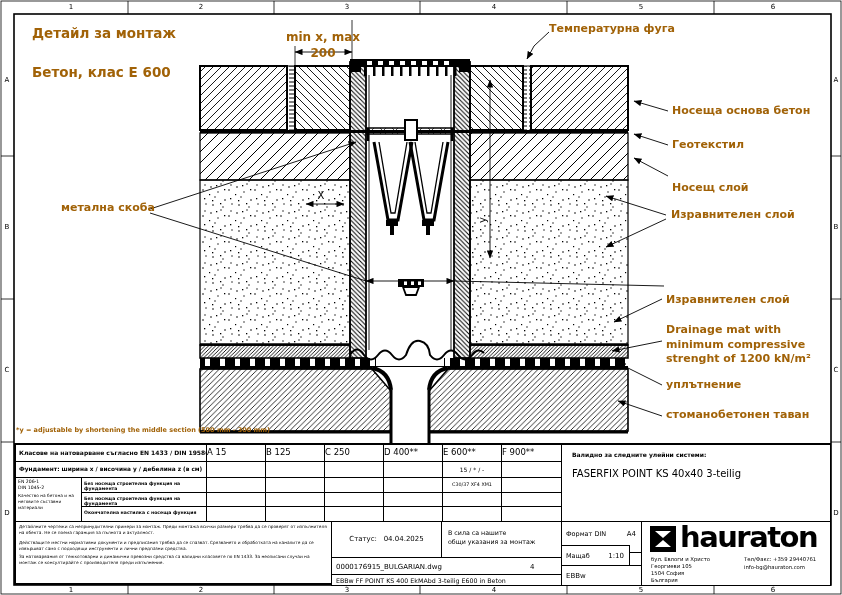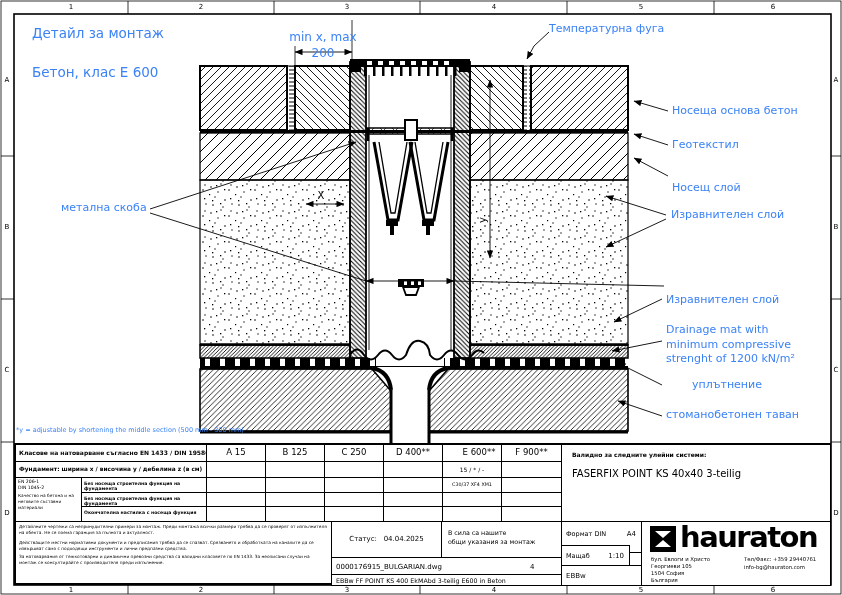--- a/index.html
+++ b/index.html
@@ -1,25 +1,25 @@
 <!DOCTYPE html>
 <html><head>
 <meta charset="utf-8">
 <style>
   html,body{margin:0;padding:0;background:#888;}
   #page{position:relative;width:842px;height:595px;background:#fff;color:#000;
         font-family:"DejaVu Sans",sans-serif;overflow:hidden;}
   .abs{position:absolute;}
-  .lbl{position:absolute;font-size:11px;line-height:1.32;white-space:pre-line;color:#3b82f6;}
+  .lbl{position:absolute;font-size:11px;line-height:1.32;white-space:pre-line;color:#a16207;font-weight:bold;}
   .ref{position:absolute;font-size:7px;width:14px;height:10px;text-align:center;line-height:10px;}
   #tblock{position:absolute;left:14px;top:443px;width:817px;height:142px;background:#fff;
           border:1.5px solid #000;box-sizing:border-box;}
   .cell{position:absolute;border:1px solid #000;box-sizing:border-box;overflow:hidden;background:#fff;}
   .micro{font-size:4.3px;line-height:1.3;white-space:pre-line;}
-  .classhead{font-size:8.5px;text-align:center;line-height:15px;}
+  .classhead{font-size:8.5px;line-height:15px;}
   .val{font-size:6px;text-align:center;}
   #logo-word{font-weight:bold;font-size:29px;letter-spacing:-1.5px;line-height:28px;
              font-family:"DejaVu Sans",sans-serif;}
   svg{display:block;}
   svg text{font-family:"DejaVu Sans",sans-serif;}
 </style>
 </head>
 <body>
 
 <div id="page">
@@ -249,21 +249,21 @@
   <div class="lbl" style="left:549px;top:22px">Температурна фуга</div>
   <div class="lbl" style="left:672px;top:104px">Носеща основа бетон</div>
   <div class="lbl" style="left:672px;top:138px">Геотекстил</div>
   <div class="lbl" style="left:672px;top:181px">Носещ слой</div>
   <div class="lbl" style="left:671px;top:208px">Изравнителен слой</div>
   <div class="lbl" style="left:61px;top:201px">метална скоба</div>
   <div class="lbl" style="left:666px;top:293px">Изравнителен слой</div>
   <div class="lbl" style="left:666px;top:323px;width:170px">Drainage mat with
 minimum compressive
 strenght of 1200 kN/m²</div>
-  <div class="lbl" style="left:692px;top:378px">уплътнение</div>
+  <div class="lbl" style="left:666px;top:378px">уплътнение</div>
   <div class="lbl" style="left:666px;top:408px">стоманобетонен таван</div>
 
   <div class="lbl" style="left:16px;top:426px;font-size:6.5px">*y = adjustable by shortening the middle section (500 mm - 300 mm)</div>
 
   <div id="tblock">
 
     <div class="cell" style="left:0;top:0;width:192px;height:18px">
       <div style="font-size:6px;padding:4px 3px 0 3px;font-weight:bold;white-space:nowrap">Класове на натоварване съгласно EN 1433 / DIN 19580</div>
     </div>
     <div class="cell classhead" style="left:191px;top:0;width:60px;height:18px">A 15</div>

